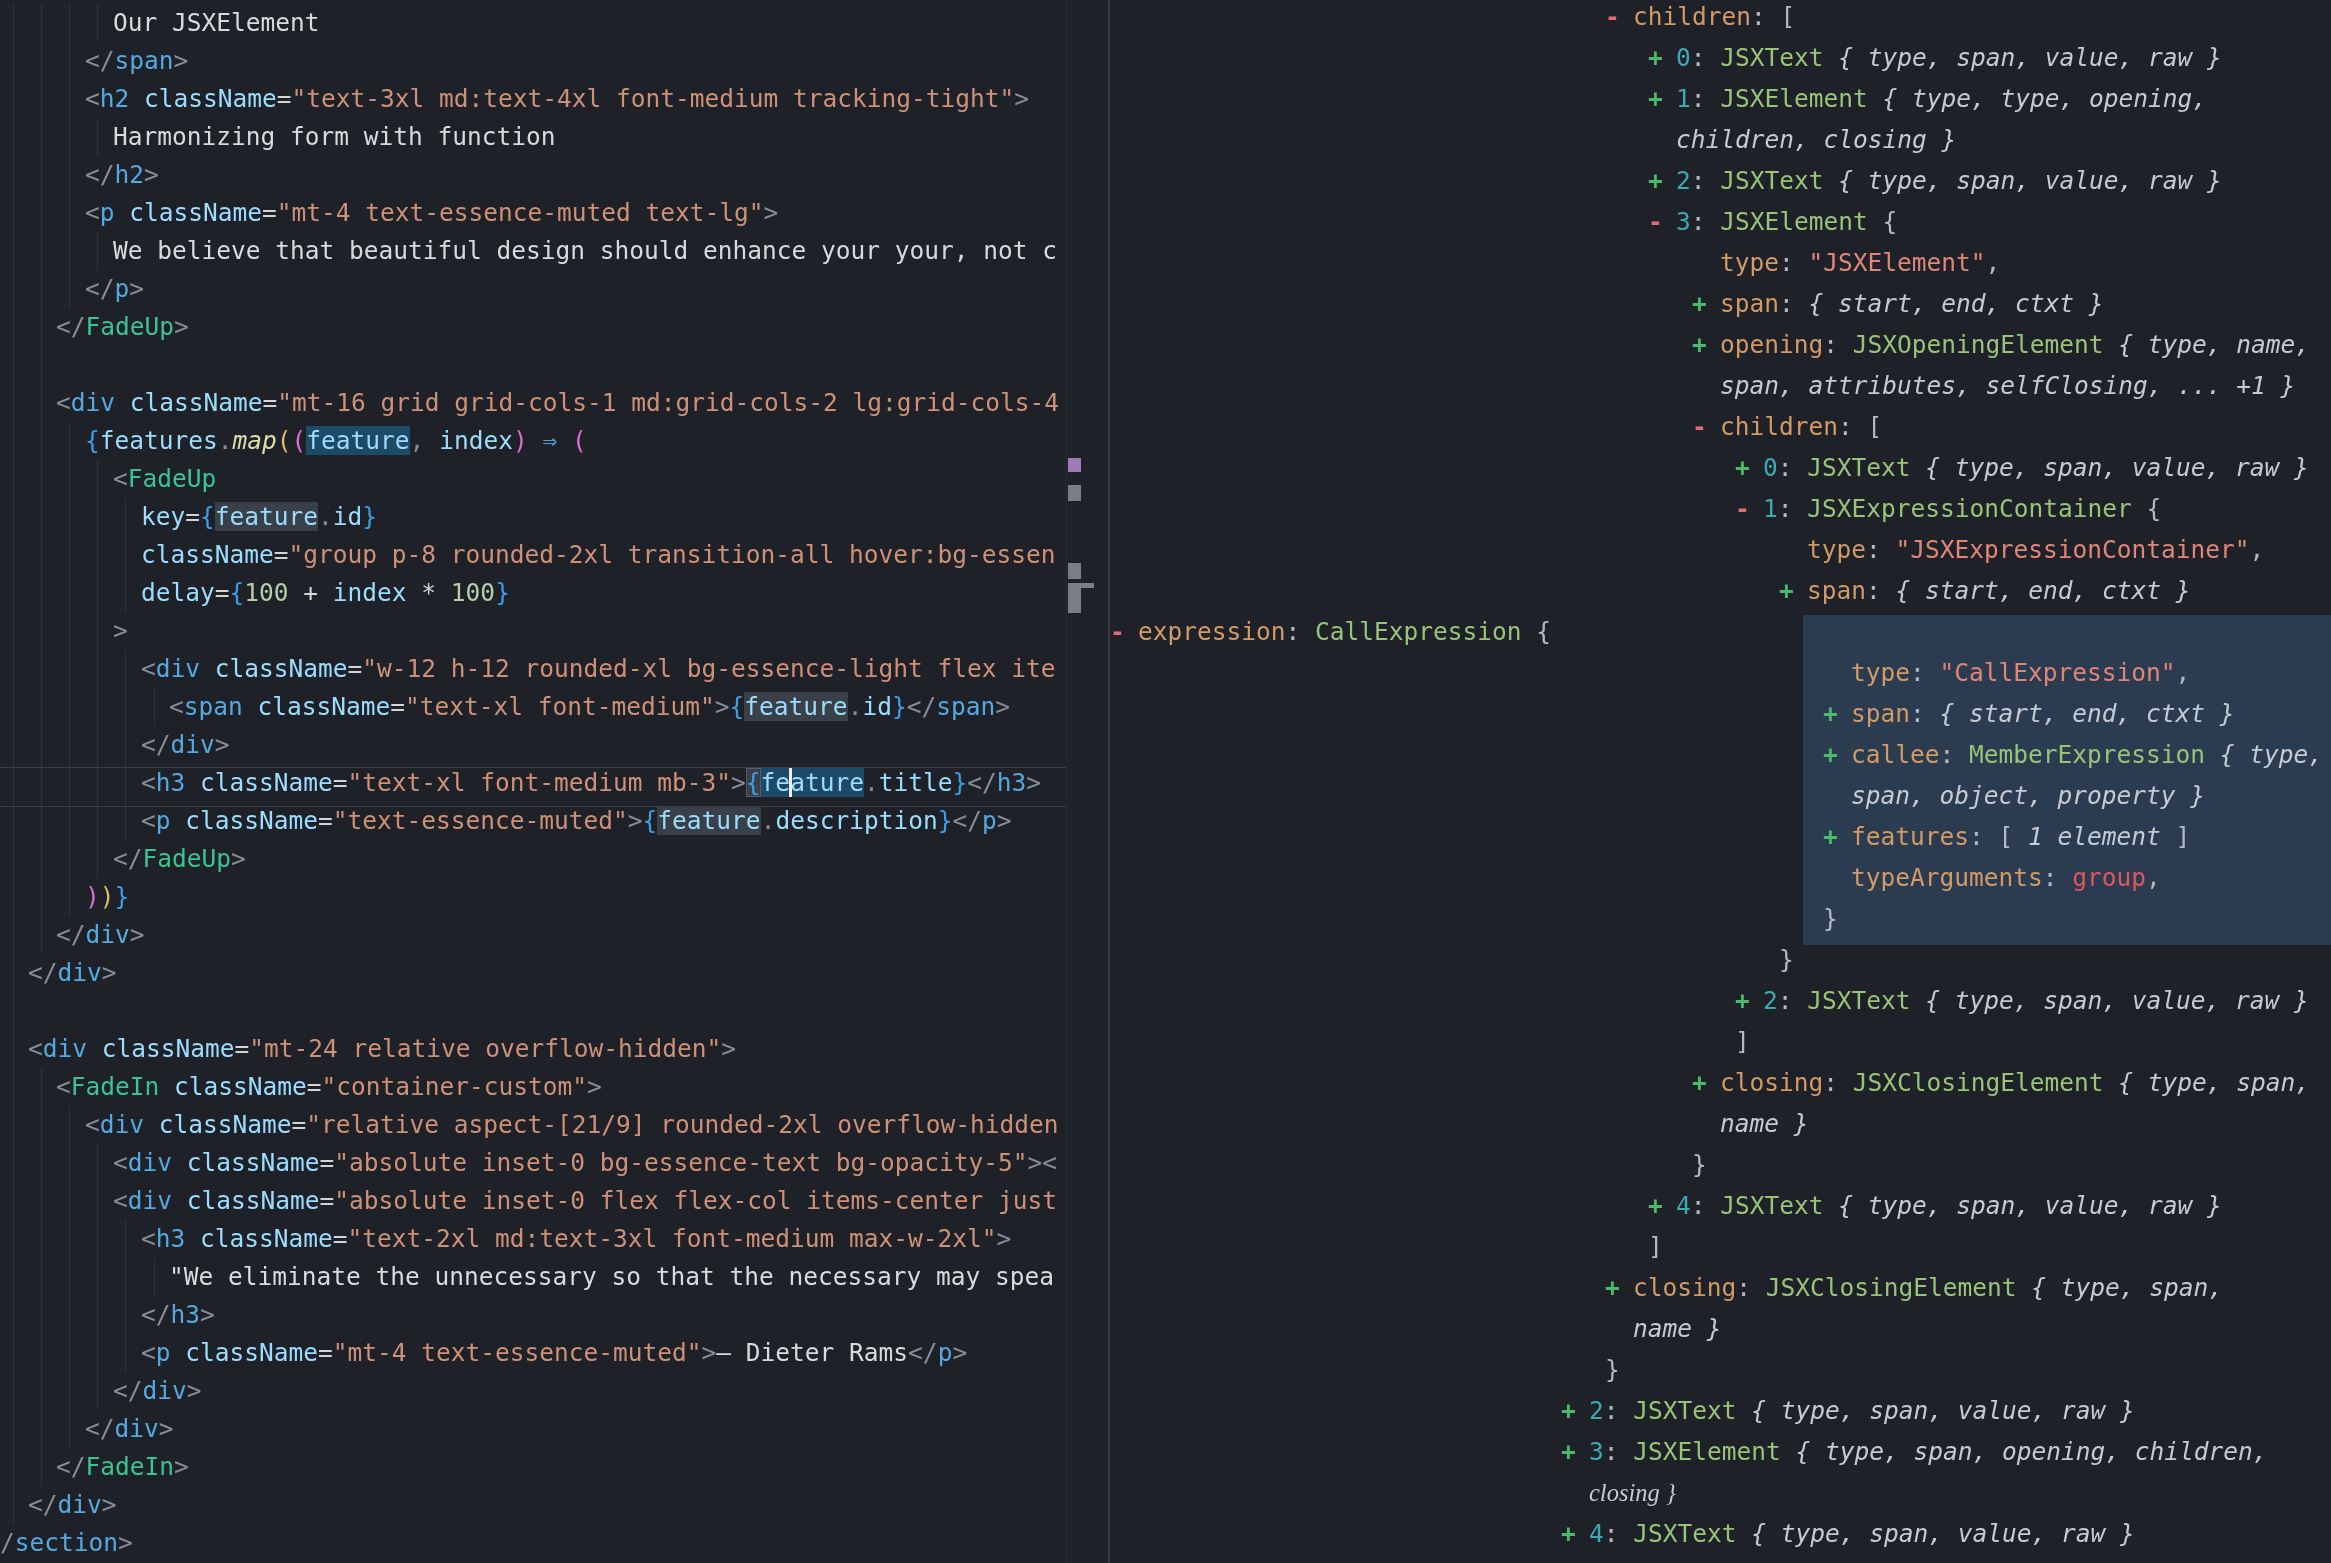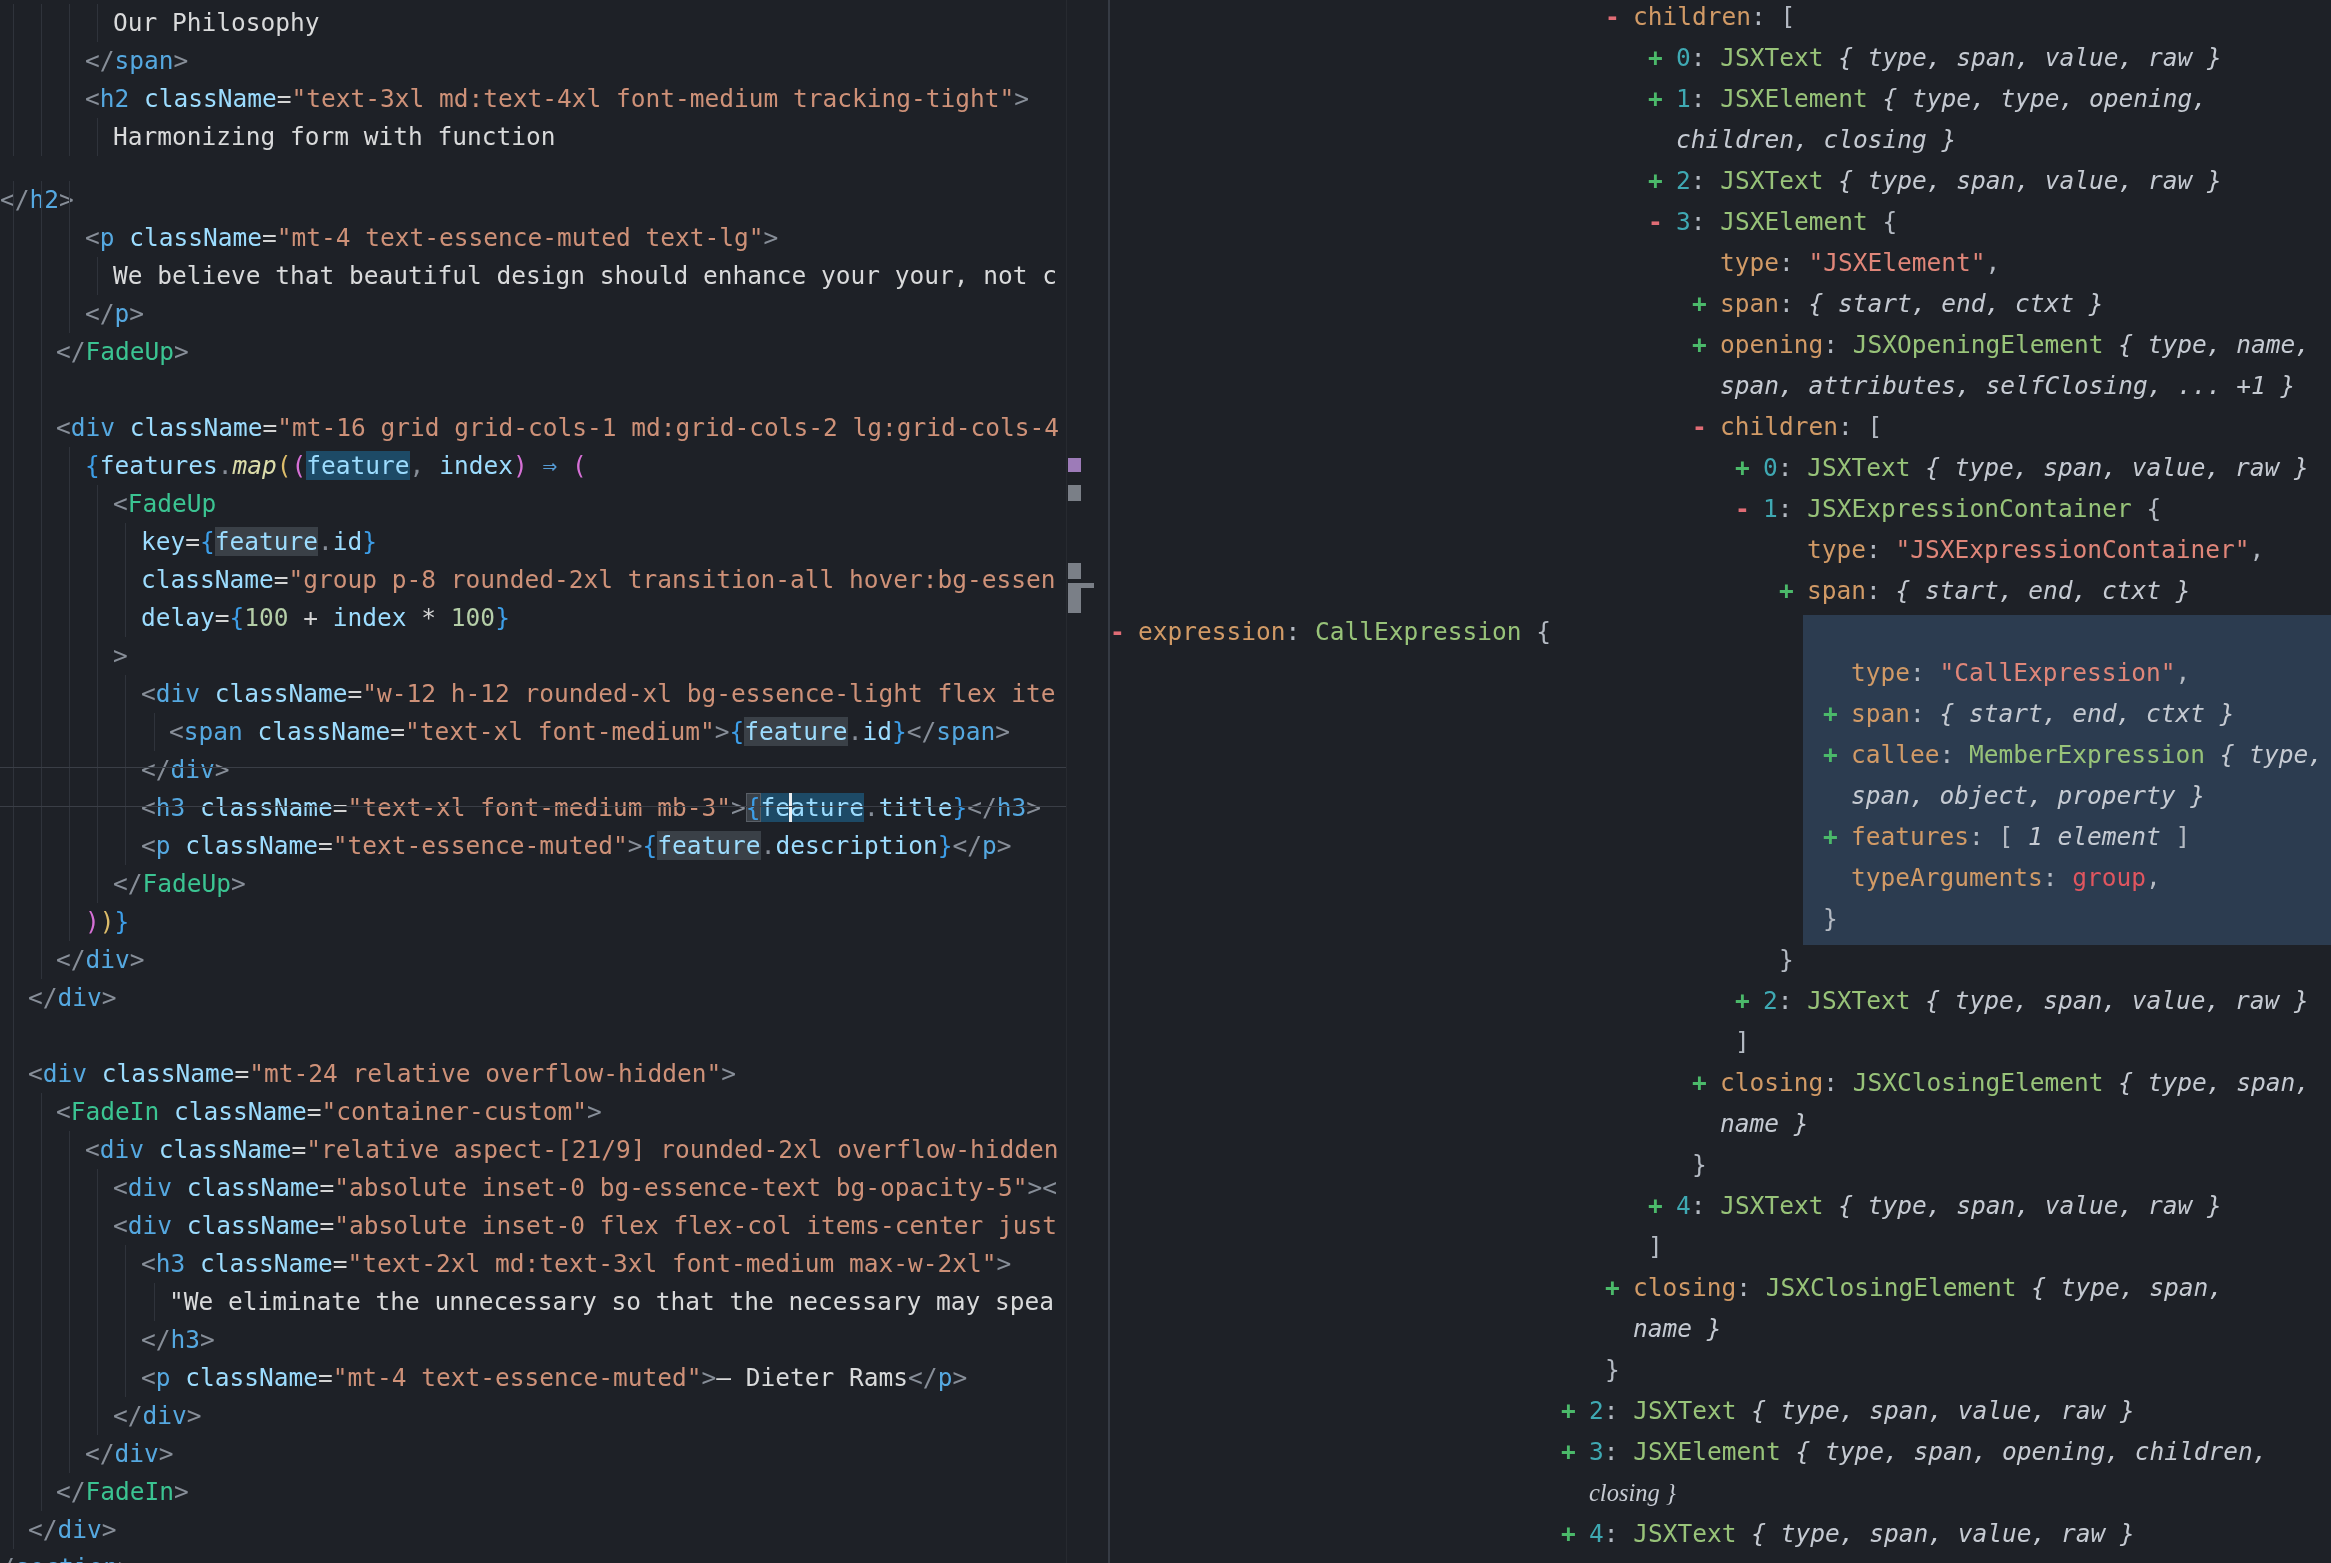--- a/index.html
+++ b/index.html
@@ -30,25 +30,25 @@
   .c-plus{color:var(--plus);} .c-minus{color:var(--minus);}
   .c-idx{color:var(--idx);} .c-key{color:var(--key);} .c-typ{color:var(--typ);}
   .c-rstr{color:var(--rstr);} .c-prev{color:var(--prev);font-style:italic;}
   .c-pun{color:var(--pun);} .c-nul{color:var(--nul);}
 </style>
 </head>
 <body>
 
 <div id="left-panel">
   <div id="code-lines">
-      <div class="cl" style="padding-left: 113px;"><span class="ig" style="left: 12.7px;"></span><span class="ig" style="left: 41px;"></span><span class="ig" style="left: 69px;"></span><span class="ig" style="left: 97px;"></span><span class="c-txt">Our Philosophy</span></div>
+      <div class="cl" style="padding-left: 113px;"><span class="ig" style="left: 12.7px;"></span><span class="ig" style="left: 41px;"></span><span class="ig" style="left: 69px;"></span><span class="ig" style="left: 97px;"></span><span class="c-txt">Our JSXElement</span></div>
       <div class="cl" style="padding-left: 85px;"><span class="ig" style="left: 12.7px;"></span><span class="ig" style="left: 41px;"></span><span class="ig" style="left: 69px;"></span><span class="c-p">&lt;/</span><span class="c-tag">span</span><span class="c-p">&gt;</span></div>
       <div class="cl" style="padding-left: 85px;"><span class="ig" style="left: 12.7px;"></span><span class="ig" style="left: 41px;"></span><span class="ig" style="left: 69px;"></span><span class="c-p">&lt;</span><span class="c-tag">h2</span><span class="c-attr"> className</span><span class="c-op">=</span><span class="c-str">"text-3xl md:text-4xl font-medium tracking-tight"</span><span class="c-p">&gt;</span></div>
       <div class="cl" style="padding-left: 113px;"><span class="ig" style="left: 12.7px;"></span><span class="ig" style="left: 41px;"></span><span class="ig" style="left: 69px;"></span><span class="ig" style="left: 97px;"></span><span class="c-txt">Harmonizing form with function</span></div>
-      <div class="cl" style=" margin-top: 25px;"><span class="ig" style="left: 12.7px;"></span><span class="ig" style="left: 41px;"></span><span class="ig" style="left: 69px;"></span><span class="c-p">&lt;/</span><span class="c-tag">h2</span><span class="c-p">&gt;</span></div>
+      <div class="cl" style="padding-left: 85px;"><span class="ig" style="left: 12.7px;"></span><span class="ig" style="left: 41px;"></span><span class="ig" style="left: 69px;"></span><span class="c-p">&lt;/</span><span class="c-tag">h2</span><span class="c-p">&gt;</span></div>
       <div class="cl" style="padding-left: 85px;"><span class="ig" style="left: 12.7px;"></span><span class="ig" style="left: 41px;"></span><span class="ig" style="left: 69px;"></span><span class="c-p">&lt;</span><span class="c-tag">p</span><span class="c-attr"> className</span><span class="c-op">=</span><span class="c-str">"mt-4 text-essence-muted text-lg"</span><span class="c-p">&gt;</span></div>
       <div class="cl" style="padding-left: 113px;"><span class="ig" style="left: 12.7px;"></span><span class="ig" style="left: 41px;"></span><span class="ig" style="left: 69px;"></span><span class="ig" style="left: 97px;"></span><span class="c-txt">We believe that beautiful design should enhance your your, not c</span></div>
       <div class="cl" style="padding-left: 85px;"><span class="ig" style="left: 12.7px;"></span><span class="ig" style="left: 41px;"></span><span class="ig" style="left: 69px;"></span><span class="c-p">&lt;/</span><span class="c-tag">p</span><span class="c-p">&gt;</span></div>
       <div class="cl" style="padding-left: 56px;"><span class="ig" style="left: 12.7px;"></span><span class="ig" style="left: 41px;"></span><span class="c-p">&lt;/</span><span class="c-cmp">FadeUp</span><span class="c-p">&gt;</span></div>
       <div class="cl" style="padding-left: 56px;"><span class="ig" style="left: 12.7px;"></span><span class="ig" style="left: 41px;"></span></div>
       <div class="cl" style="padding-left: 56px;"><span class="ig" style="left: 12.7px;"></span><span class="ig" style="left: 41px;"></span><span class="c-p">&lt;</span><span class="c-tag">div</span><span class="c-attr"> className</span><span class="c-op">=</span><span class="c-str">"mt-16 grid grid-cols-1 md:grid-cols-2 lg:grid-cols-4</span></div>
       <div class="cl" style="padding-left: 85px;"><span class="ig" style="left: 12.7px;"></span><span class="ig" style="left: 41px;"></span><span class="ig" style="left: 69px;"></span><span class="c-b1">{</span><span class="c-var">features</span><span class="c-p">.</span><span class="c-fn">map</span><span class="c-b2">(</span><span class="c-b3">(</span><span class="c-var c-hlb">feature</span><span class="c-p">, </span><span class="c-var">index</span><span class="c-b3">)</span><span class="c-arw"> ⇒ </span><span class="c-b3">(</span></div>
       <div class="cl" style="padding-left: 113px;"><span class="ig" style="left: 12.7px;"></span><span class="ig" style="left: 41px;"></span><span class="ig" style="left: 69px;"></span><span class="ig" style="left: 97px;"></span><span class="c-p">&lt;</span><span class="c-cmp">FadeUp</span></div>
       <div class="cl" style="padding-left: 141px;"><span class="ig" style="left: 12.7px;"></span><span class="ig" style="left: 41px;"></span><span class="ig" style="left: 69px;"></span><span class="ig" style="left: 97px;"></span><span class="ig" style="left: 125px;"></span><span class="c-attr">key</span><span class="c-op">=</span><span class="c-b1">{</span><span class="c-var c-hlg">feature</span><span class="c-p">.</span><span class="c-var">id</span><span class="c-b1">}</span></div>
       <div class="cl" style="padding-left: 141px;"><span class="ig" style="left: 12.7px;"></span><span class="ig" style="left: 41px;"></span><span class="ig" style="left: 69px;"></span><span class="ig" style="left: 97px;"></span><span class="ig" style="left: 125px;"></span><span class="c-attr">className</span><span class="c-op">=</span><span class="c-str">"group p-8 rounded-2xl transition-all hover:bg-essen</span></div>

